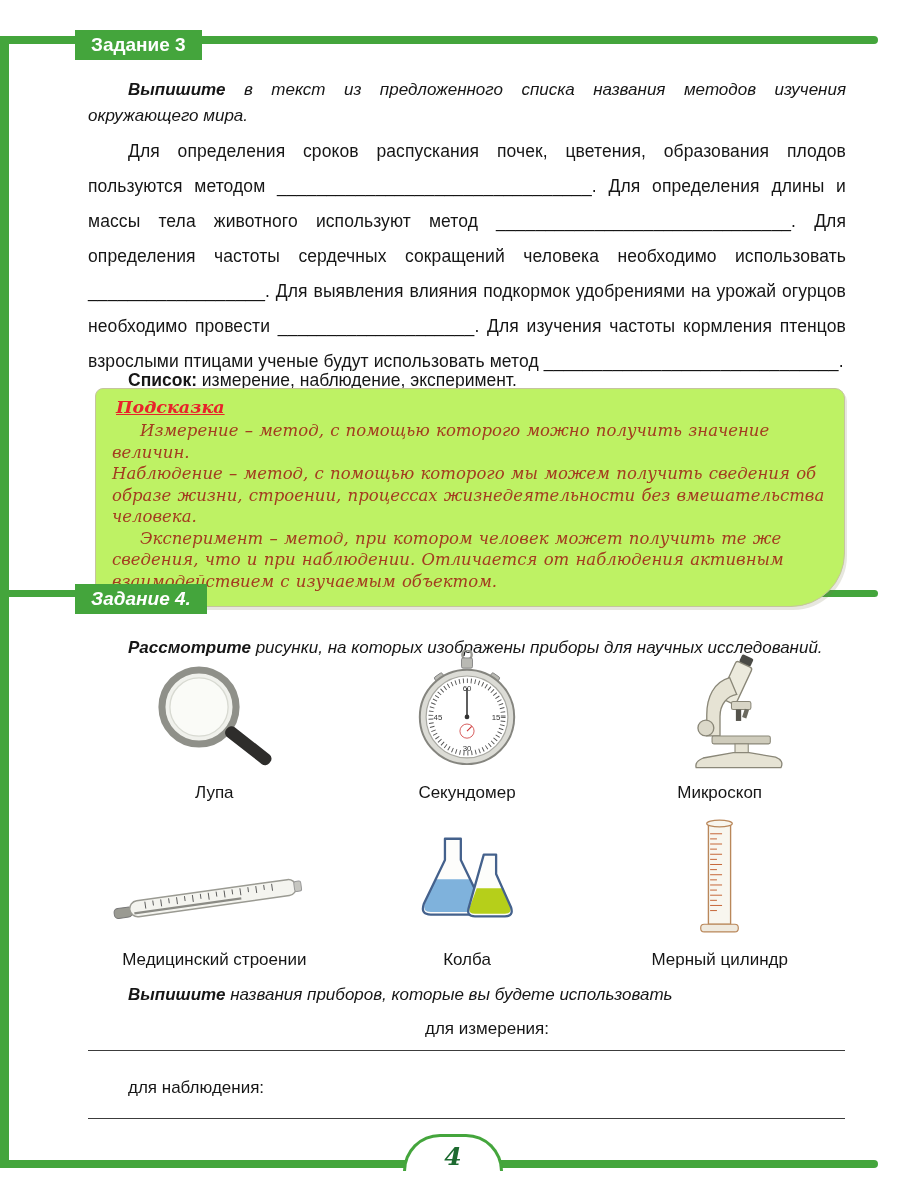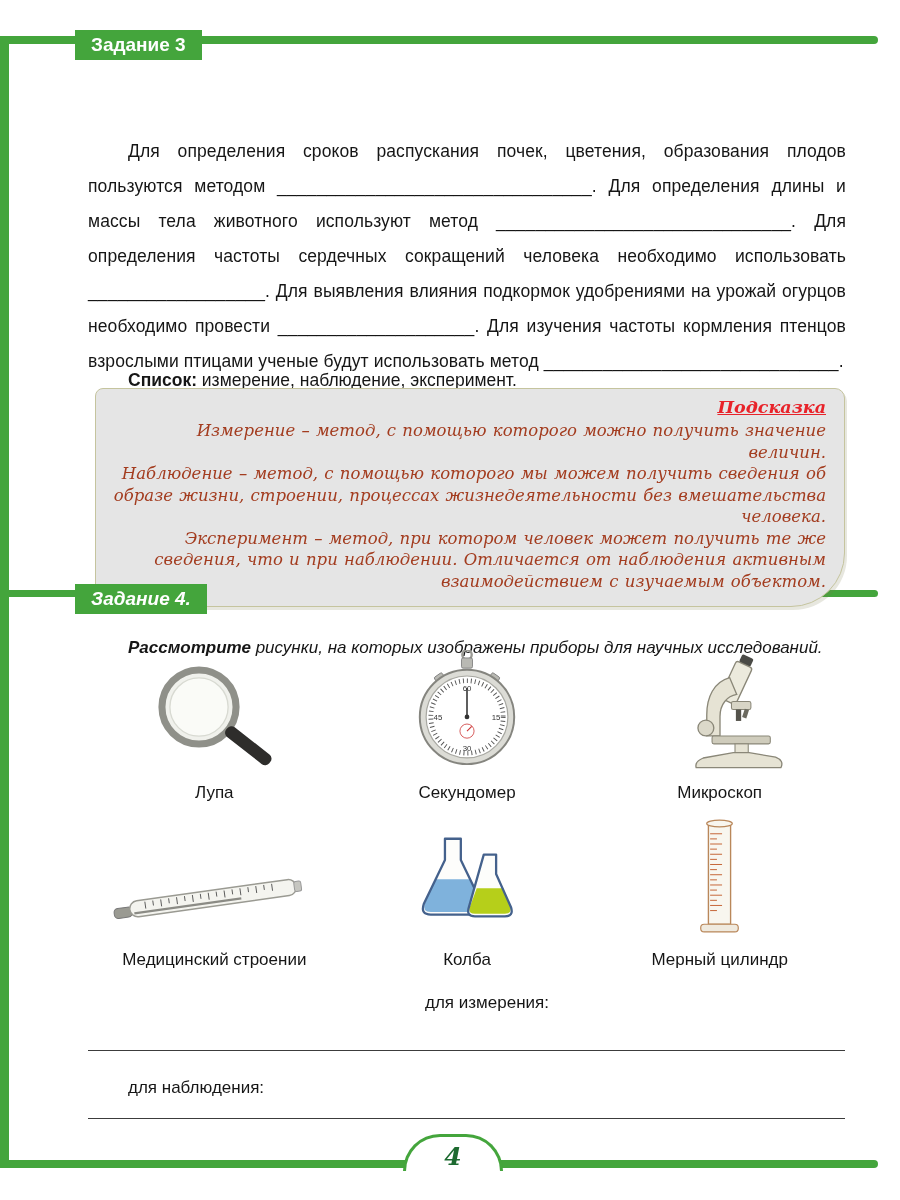--- a/index.html
+++ b/index.html
@@ -23,23 +23,23 @@
   .instr b{font-weight:bold;}
   .instr3{top:60px;}
   .instr4{top:618px;}
 
   .body3{position:absolute;left:88px;top:116px;width:758px;font-size:17.5px;
          line-height:35px;text-align:justify;text-indent:40px;letter-spacing:.1px;}
   .spisok{position:absolute;left:88px;top:352px;width:758px;font-size:17.5px;text-indent:40px;}
   .spisok b{font-weight:bold;}
 
   
-  .hint{position:absolute;left:95px;top:388px;width:714px;background:#e5e5e5;
+  .hint{position:absolute;left:95px;top:388px;width:714px;background:#bef264;
         border:1px solid #c5c49e;border-radius:8px 10px 54px 8px;
-        padding:6px 18px 14px 16px;box-shadow:2px 3px 0 rgba(120,120,80,.18);text-align:right;}
+        padding:6px 18px 14px 16px;box-shadow:2px 3px 0 rgba(120,120,80,.18);}
   .hint-title{color:#e8232a;font-weight:bold;font-style:italic;text-decoration:underline;
         font-size:17.5px;font-family:"DejaVu Serif",serif;margin:2px 0 3px 4px;}
   .hint p{margin:0;font-family:"DejaVu Serif",serif;font-style:italic;color:#a33c1f;
         font-size:16.5px;line-height:21.5px;word-spacing:1px;}
   .hint p.ind{text-indent:28px;}
 
   
   .grid{position:absolute;left:88px;top:648px;width:758px;display:grid;
         grid-template-columns:1fr 1fr 1fr;row-gap:12px;}
   .cell{display:flex;flex-direction:column;align-items:center;}
@@ -70,20 +70,21 @@
 
 <div class="page">
 
   <div class="bar bar-top"></div>
   <div class="bar bar-left"></div>
   <div class="bar bar-mid"></div>
   <div class="bar bar-bottom"></div>
 
   <div class="task-header h3-box">Задание 3</div>
 
+  <p class="instr instr3"><b>Выпишите</b><span> в текст из предложенного списка названия методов изучения окружающего мира.</span></p>
 
   <p class="body3">Для определения сроков распускания почек, цветения, образования плодов пользуются методом ________________________________. Для определения длины и массы тела животного используют метод ______________________________. Для определения частоты сердечных сокращений человека необходимо использовать __________________. Для выявления влияния подкормок удобрениями на урожай огурцов необходимо провести ____________________. Для изучения частоты кормления птенцов взрослыми птицами ученые будут использовать метод ______________________________.</p>
 
   <p class="spisok"><b>Список:</b><span> измерение, наблюдение, эксперимент.</span></p>
 
   <div class="hint">
     <div class="hint-title">Подсказка</div>
     <p class="ind">Измерение – метод, с помощью которого можно получить значение величин.</p>
     <p>Наблюдение – метод, с помощью которого мы можем получить сведения об образе жизни, строении, процессах жизнедеятельности без вмешательства человека.</p>
     <p class="ind">Эксперимент – метод, при котором человек может получить те же сведения, что и при наблюдении. Отличается от наблюдения активным взаимодействием с изучаемым объектом.</p>
@@ -229,20 +230,21 @@
           </g>
           <rect x="38" y="128" width="44" height="9" rx="4" fill="#efeadf" stroke="#b9875a" stroke-width="1.4"></rect>
         </svg>
       </div>
       <div class="cell-label">Мерный цилиндр</div>
     </div>
 
   </div>
 
   <div class="writeout">
+    <p class="l1"><b>Выпишите</b><span> названия приборов, которые вы будете использовать</span></p>
     <p class="l2">для измерения:</p>
   </div>
 
   <div class="rule rule1"></div>
 
   <div class="for-observe">для наблюдения:</div>
 
   <div class="rule rule2"></div>
 
   <div class="notch">

